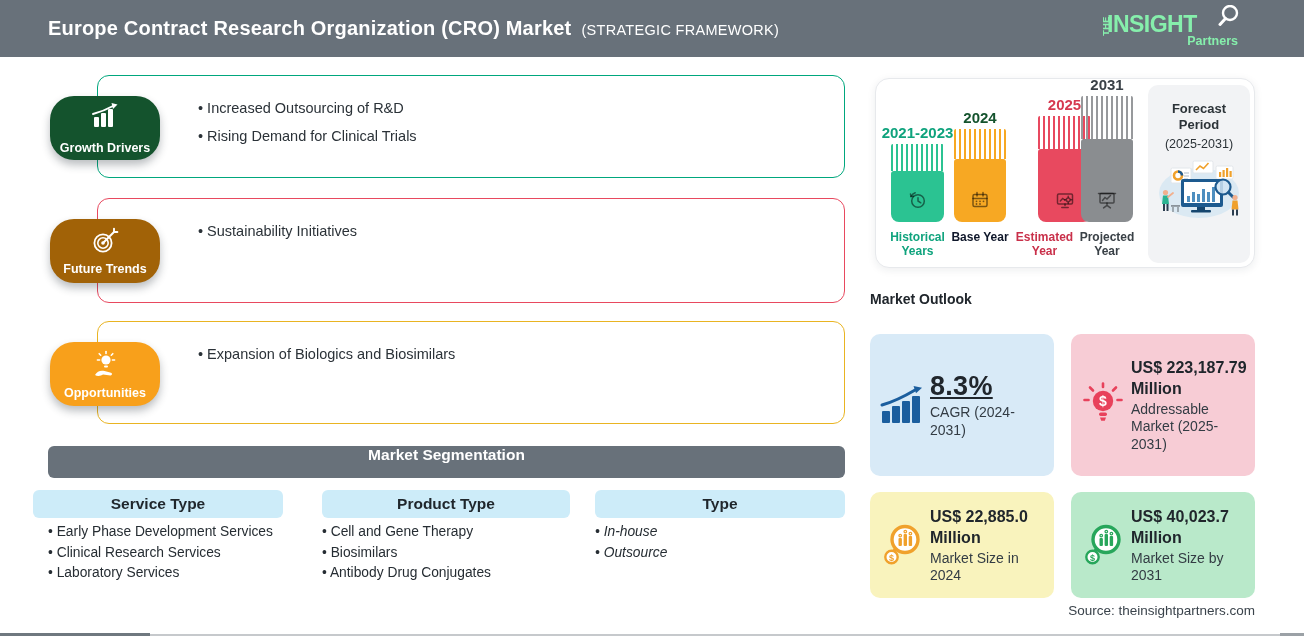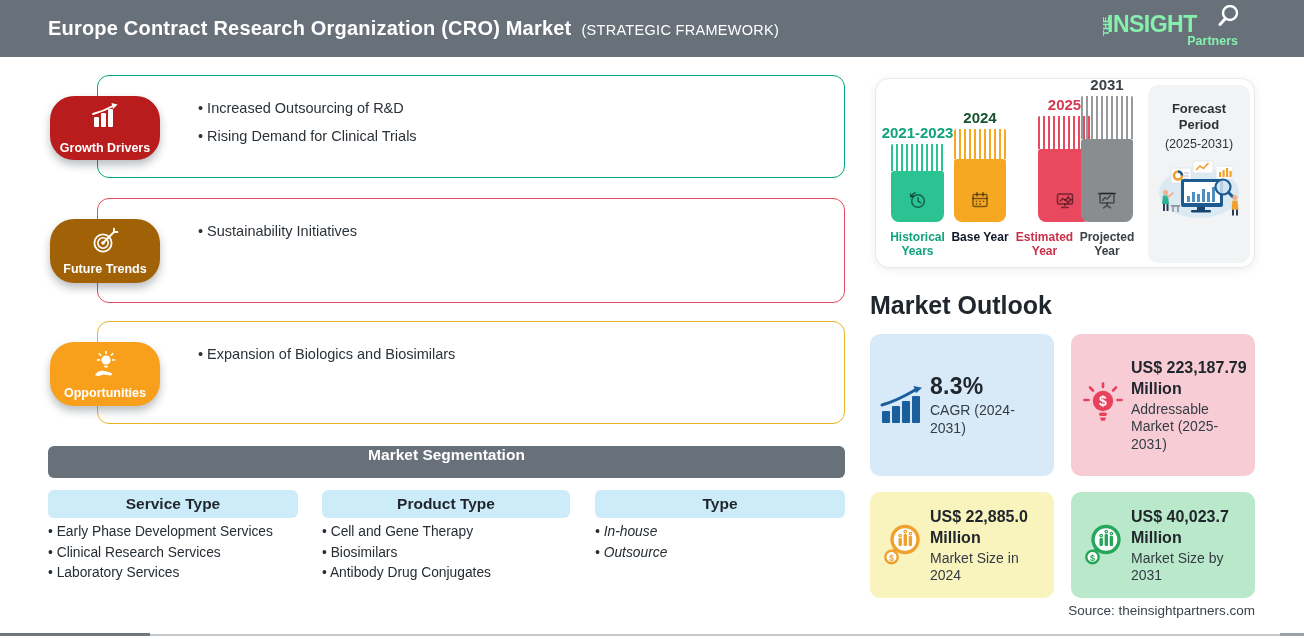--- a/index.html
+++ b/index.html
@@ -22,31 +22,31 @@
   .fw-box.s1{top:75px;height:103px;border:1.5px solid #00a77d;}
   .fw-box.s2{top:198px;height:105px;border:1.5px solid #e8495f;}
   .fw-box.s3{top:321px;height:103px;border:1.5px solid #e9b422;}
   .fw-list{margin:0;padding:18px 0 0 100px;list-style:none;}
   .fw-list li{font-size:14.5px;line-height:28px;color:#2b3238;}
   .fw-list li::before{content:"•  ";color:#2b3238;}
 
   .pill{position:absolute;left:50px;width:110px;height:64px;border-radius:24px;
         display:flex;flex-direction:column;align-items:center;justify-content:center;gap:3px;
         box-shadow:0 5px 9px rgba(30,40,50,.3);}
-  .pill.p1{top:96px;background:#b91c1c;gap:8px;}
+  .pill.p1{top:96px;background:#14532d;gap:8px;}
   .pill.p2{top:219px;background:#a16207;align-items:center;}
   .pill.p3{top:342px;background:#f8a01b;}
   .pill-label{font-size:12.5px;font-weight:bold;color:#fff;}
 
   
   .seg-bar{position:absolute;left:48px;top:446px;width:797px;height:32px;background:#68717a;border-radius:6px;
            display:flex;align-items:flex-start;justify-content:center;font-size:15.5px;font-weight:bold;color:#fff;}
   .seg-head{position:absolute;top:490px;height:28px;background:#cdecf9;border-radius:6px;
             display:flex;align-items:center;justify-content:center;font-size:15.5px;font-weight:bold;color:#1f262c;}
-  .sh1{left:48px;width:250px;} .sh2{left:322px;width:248px;} .sh3{left:595px;width:250px;}
+  .sh1{left:33px;width:250px;} .sh2{left:322px;width:248px;} .sh3{left:595px;width:250px;}
   .seg-list{position:absolute;top:522px;margin:0;padding:0;list-style:none;width:262px;}
   .sl1{left:48px;} .sl2{left:322px;} .sl3{left:595px;font-style:italic;}
   .seg-list li{font-size:13.8px;line-height:20.5px;color:#262d33;}
   .seg-list li::before{content:"•  ";}
 
   
   .tl-card{position:absolute;left:875px;top:78px;width:380px;height:190px;background:#fff;
            border:1px solid #e7e9ec;border-radius:14px;box-shadow:0 2px 8px rgba(25,35,45,.08);box-sizing:border-box;}
   .tl-col{position:absolute;bottom:45px;display:flex;flex-direction:column;align-items:center;}
   .c1{left:15px;width:53px;} .c2{left:78px;width:52px;} .c3{left:142px;width:53px;margin-left:20px;} .c4{left:205px;width:52px;}
@@ -64,30 +64,30 @@
   .tl-cap{position:absolute;top:152px;font-size:12px;font-weight:bold;text-align:center;line-height:13.5px;}
   .cp1{left:4px;width:75px;color:#0fa37d;} .cp2{left:69px;width:70px;color:#0f172a;}
   .cp3{left:132px;width:73px;color:#c9304a;} .cp4{left:196px;width:70px;color:#3a4147;}
   .forecast{position:absolute;left:272px;top:6px;width:102px;height:178px;background:#f2f3f5;border-radius:10px;
             text-align:center;box-sizing:border-box;padding-top:16px;}
   .fc-title{font-size:13px;font-weight:bold;color:#2c3338;width:64px;margin:0 auto;line-height:15.5px;}
   .fc-range{font-size:12.5px;color:#2c3338;margin-top:5px;}
   .fc-illus{margin-top:8px;}
 
   
-  .outlook-title{position:absolute;left:870px;top:291px;font-size:25px;font-weight:bold;color:#20262c;}
+  .outlook-title{position:absolute;left:870px;top:291px;font-size:14px;font-weight:bold;color:#20262c;}
   .card{position:absolute;border-radius:10px;display:flex;align-items:center;box-sizing:border-box;padding:8px 8px 8px 4px;}
   .card-blue{left:870px;top:334px;width:184px;height:142px;background:#d8eaf7;}
   .card-pink{left:1071px;top:334px;width:184px;height:142px;background:#f7ccd5;}
   .card-yellow{left:870px;top:492px;width:184px;height:106px;background:#f9f3bd;}
   .card-green{left:1071px;top:492px;width:184px;height:106px;background:#b9e9ca;}
   .card-icon{flex:0 0 56px;display:flex;justify-content:center;align-items:center;}
   .card-text{flex:1;}
   .card-value{font-weight:bold;color:#20262c;}
-  .v-big{font-size:23px;letter-spacing:.3px;}
+  .v-big{font-size:27px;letter-spacing:.3px;text-decoration:underline;}
   .v-md{font-size:16px;line-height:21px;}
   .card-caption{font-size:14px;color:#333c44;line-height:17.5px;margin-top:2px;}
   .source{position:absolute;right:49px;top:603px;font-size:13.5px;color:#3a434b;}
 
   
   .bl-dark{position:absolute;left:0;top:633px;width:150px;height:3px;background:#6f787f;}
   .bl-light{position:absolute;left:150px;top:634px;width:1130px;height:2px;background:#c6c9cc;}
   .bl-right{position:absolute;left:1280px;top:633px;width:24px;height:3px;background:#9ba1a6;}
 </style>
 </head>

